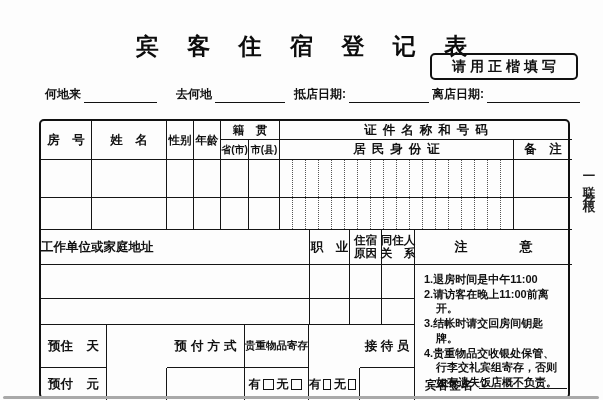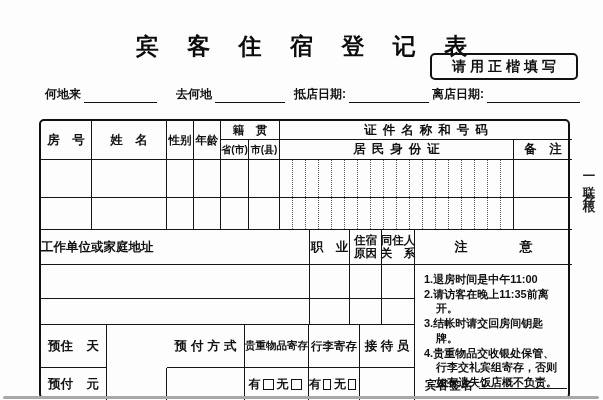--- a/index.html
+++ b/index.html
@@ -178,36 +178,35 @@
   <div class="cell br bb" style="left:269px;top:144px;width:40px;height:34px;"></div>
   <div class="cell br bb" style="left:309px;top:144px;width:32px;height:34px;"></div>
   <div class="cell br bb" style="left:341px;top:144px;width:33px;height:34px;"></div>
   <div class="cell br bb" style="left:0;top:178px;width:269px;height:26px;"></div>
   <div class="cell br bb" style="left:269px;top:178px;width:40px;height:26px;"></div>
   <div class="cell br bb" style="left:309px;top:178px;width:32px;height:26px;"></div>
   <div class="cell br bb" style="left:341px;top:178px;width:33px;height:26px;"></div>
 
   <div class="cell notes" style="left:374px;top:144px;width:157px;height:136px;">
     <div class="note-item">1.退房时间是中午11:00</div>
-    <div class="note-item">2.请访客在晚上11:35前离开。</div>
+    <div class="note-item">2.请访客在晚上11:00前离开。</div>
     <div class="note-item">3.结帐时请交回房间钥匙牌。</div>
     <div class="note-item">4.贵重物品交收银处保管、行李交礼宾组寄存，否则如有遗失饭店概不负责。</div>
     <div class="sig-row">
       <span>宾客签名</span>
       <span class="uline" style="width:88px;"></span>
     </div>
   </div>
 
   <div class="cell br bb between" style="left:0;top:204px;width:66px;height:43px;">
     <span>预住</span>
     <span>天</span>
   </div>
   <div class="cell br bb ls4" style="left:126px;top:204px;width:78px;height:43px;">预付方式</div>
   <div class="cell br bb f105" style="left:204px;top:204px;width:64px;height:43px;">贵重物品寄存</div>
-  <div class="cell br bb f115" style="left:268px;top:204px;width:51px;height:43px;">行李寄存</div>
   <div class="cell br bb" style="left:319px;top:204px;width:55px;height:43px;">接 待 员</div>
 
   <div class="cell br between" style="left:0;top:247px;width:66px;height:33px;">
     <span>预付</span>
     <span>元</span>
   </div>
   <div class="cell br" style="left:66px;top:247px;width:60px;height:33px;"></div>
   <div class="cell br" style="left:126px;top:247px;width:78px;height:33px;"></div>
   <div class="cell br chk" style="left:204px;top:247px;width:64px;height:33px;">
     <span>有</span>

